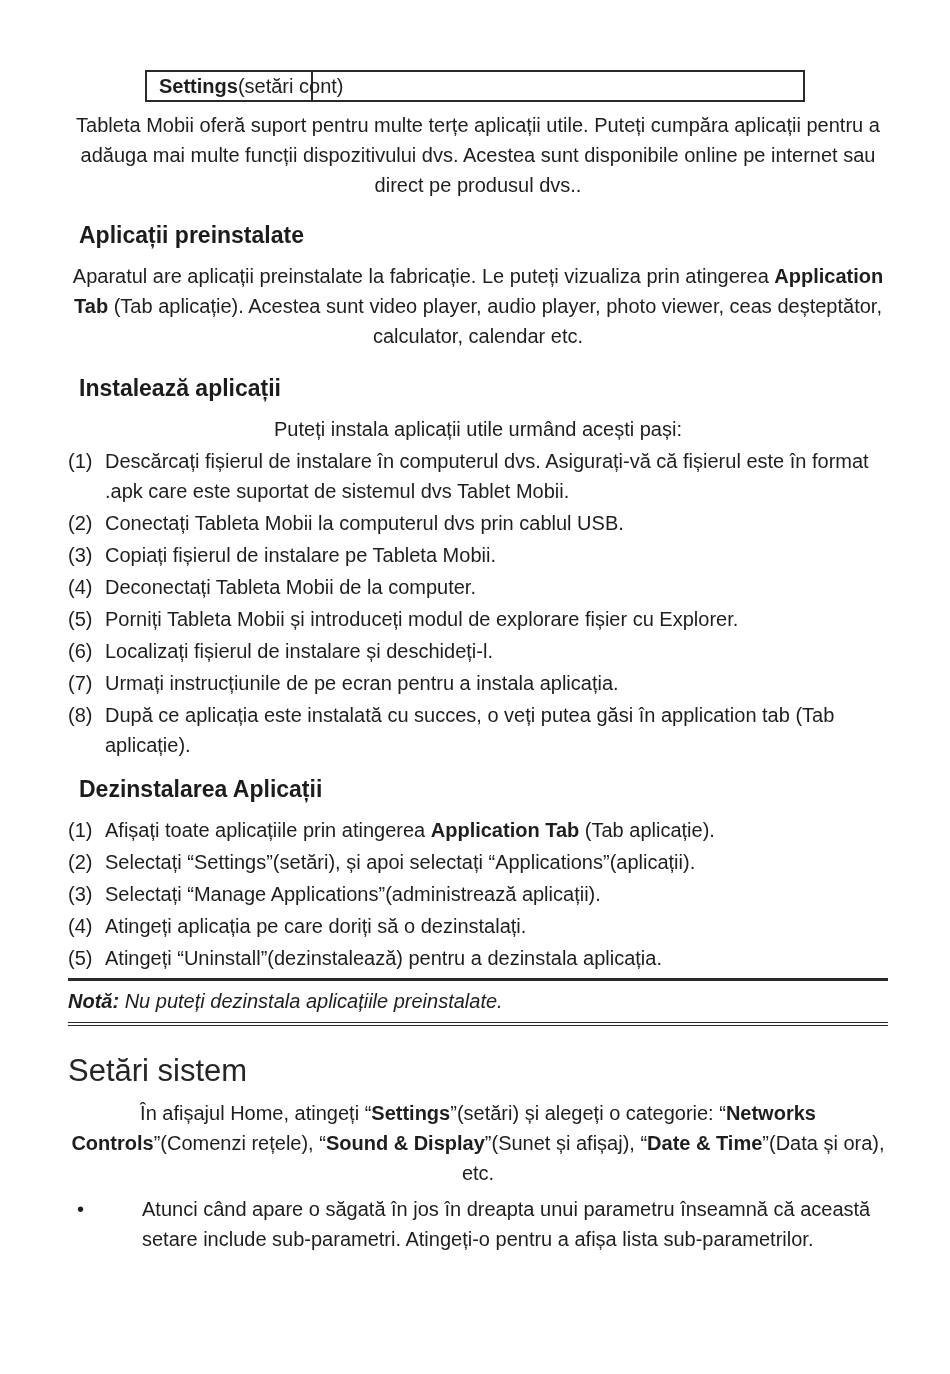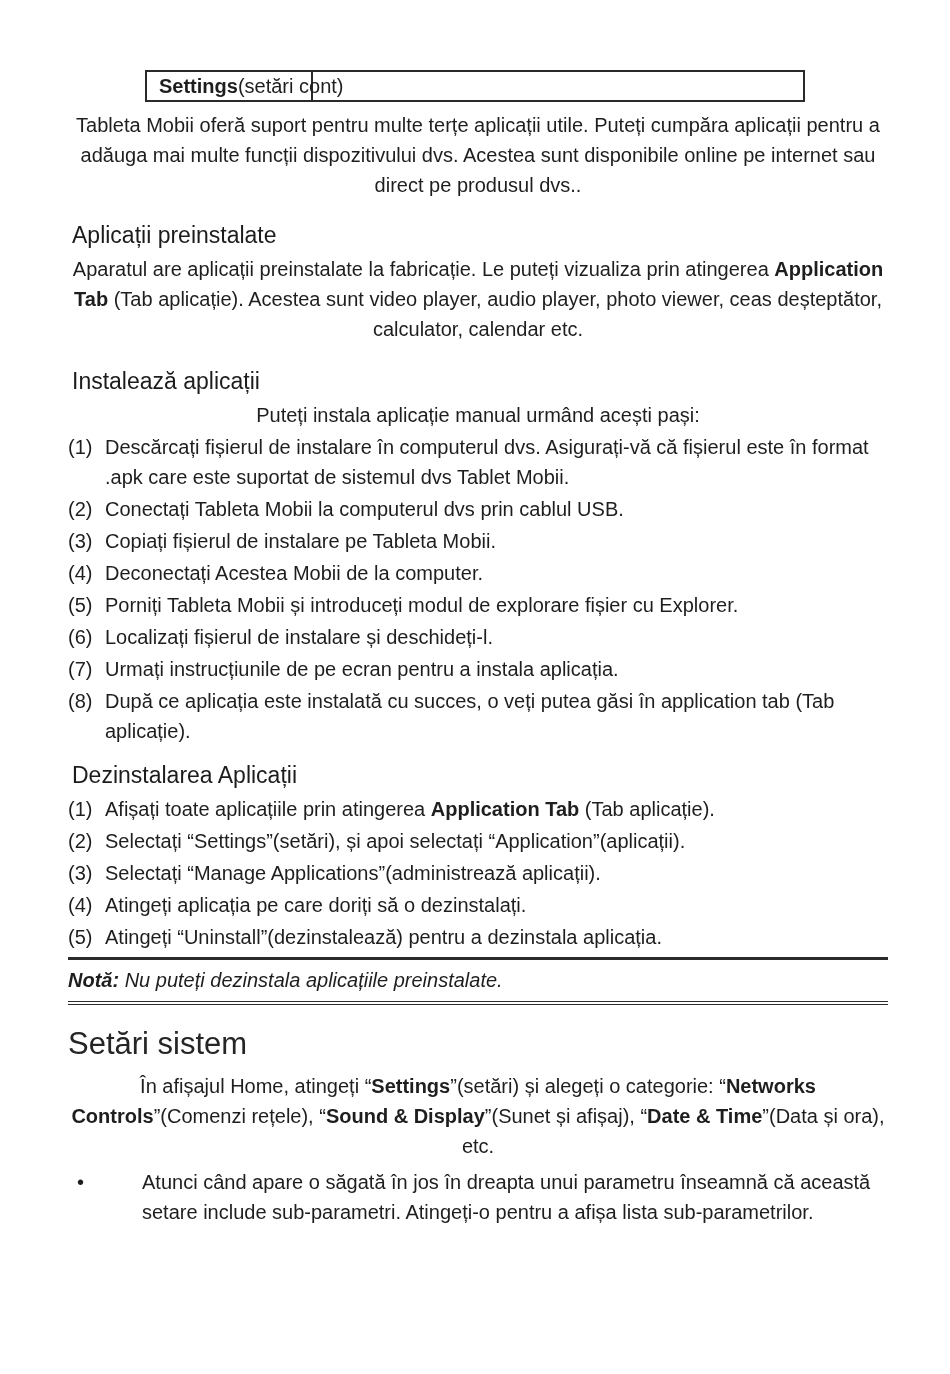--- a/index.html
+++ b/index.html
@@ -46,27 +46,27 @@
 
   .b { font-weight: bold; }
 
   h1 {
     font-size: 31px;
     font-weight: 400;
     line-height: 38px;
     margin: 20px 0 0 0;
     color: #252525;
   }
-  h1.sys { margin-top: 20px; }
+  h1.sys { margin-top: 26px; }
 
   h2 {
     font-size: 23px;
-    font-weight: normal;
-    line-height: 30px;
-    margin: 4px;
+    font-weight: bold;
+    line-height: 30px;
+    margin: 11px;
     color: #1c1c1c;
   }
   h2.preinstalled { margin-top: 20px; }
   h2.install { margin-top: 22px; }
   h2.uninstall { margin-top: 14px; }
 
   p.body {
     font-size: 20px;
     line-height: 30px;
     margin: 0;
@@ -125,37 +125,37 @@
     </div>
     <div class="cell cell-2"></div>
   </div>
 
   <p class="body after-h1">Tableta Mobii oferă suport pentru multe terțe aplicații utile. Puteți cumpăra aplicații pentru a adăuga mai multe funcții dispozitivului dvs. Acestea sunt disponibile online pe internet sau direct pe produsul dvs..</p>
 
   <h2 class="preinstalled">Aplicații preinstalate</h2>
   <p class="body after-h2"><span>Aparatul are aplicații preinstalate la fabricație. Le puteți vizualiza prin atingerea </span><span class="b">Application Tab</span><span> (Tab aplicație). Acestea sunt video player, audio player, photo viewer, ceas deșteptător, calculator, calendar etc.</span></p>
 
   <h2 class="install">Instalează aplicații</h2>
-  <p class="body after-h2">Puteți instala aplicație manual urmând acești pași:</p>
+  <p class="body after-h2">Puteți instala aplicații utile urmând acești pași:</p>
   <div class="steps">
     <div class="step">
         <span class="num">(1)</span>
         <span class="txt">Descărcați fișierul de instalare în computerul dvs. Asigurați-vă că fișierul este în format .apk care este suportat de sistemul dvs Tablet Mobii.</span>
       </div>
     <div class="step">
         <span class="num">(2)</span>
         <span class="txt">Conectați Tableta Mobii la computerul dvs prin cablul USB.</span>
       </div>
     <div class="step">
         <span class="num">(3)</span>
         <span class="txt">Copiați fișierul de instalare pe Tableta Mobii.</span>
       </div>
     <div class="step">
         <span class="num">(4)</span>
-        <span class="txt">Deconectați Acestea Mobii de la computer.</span>
+        <span class="txt">Deconectați Tableta Mobii de la computer.</span>
       </div>
     <div class="step">
         <span class="num">(5)</span>
         <span class="txt">Porniți Tableta Mobii și introduceți modul de explorare fișier cu Explorer.</span>
       </div>
     <div class="step">
         <span class="num">(6)</span>
         <span class="txt">Localizați fișierul de instalare și deschideți-l.</span>
       </div>
     <div class="step">
@@ -169,21 +169,21 @@
   </div>
 
   <h2 class="uninstall">Dezinstalarea Aplicații</h2>
   <div class="steps">
     <div class="step">
         <span class="num">(1)</span>
         <span class="txt"><span>Afișați toate aplicațiile prin atingerea </span><span class="b">Application Tab</span><span> (Tab aplicație).</span></span>
       </div>
     <div class="step">
         <span class="num">(2)</span>
-        <span class="txt">Selectați “Settings”(setări), și apoi selectați “Application”(aplicații).</span>
+        <span class="txt">Selectați “Settings”(setări), și apoi selectați “Applications”(aplicații).</span>
       </div>
     <div class="step">
         <span class="num">(3)</span>
         <span class="txt">Selectați “Manage Applications”(administrează aplicații).</span>
       </div>
     <div class="step">
         <span class="num">(4)</span>
         <span class="txt">Atingeți aplicația pe care doriți să o dezinstalați.</span>
       </div>
     <div class="step">

